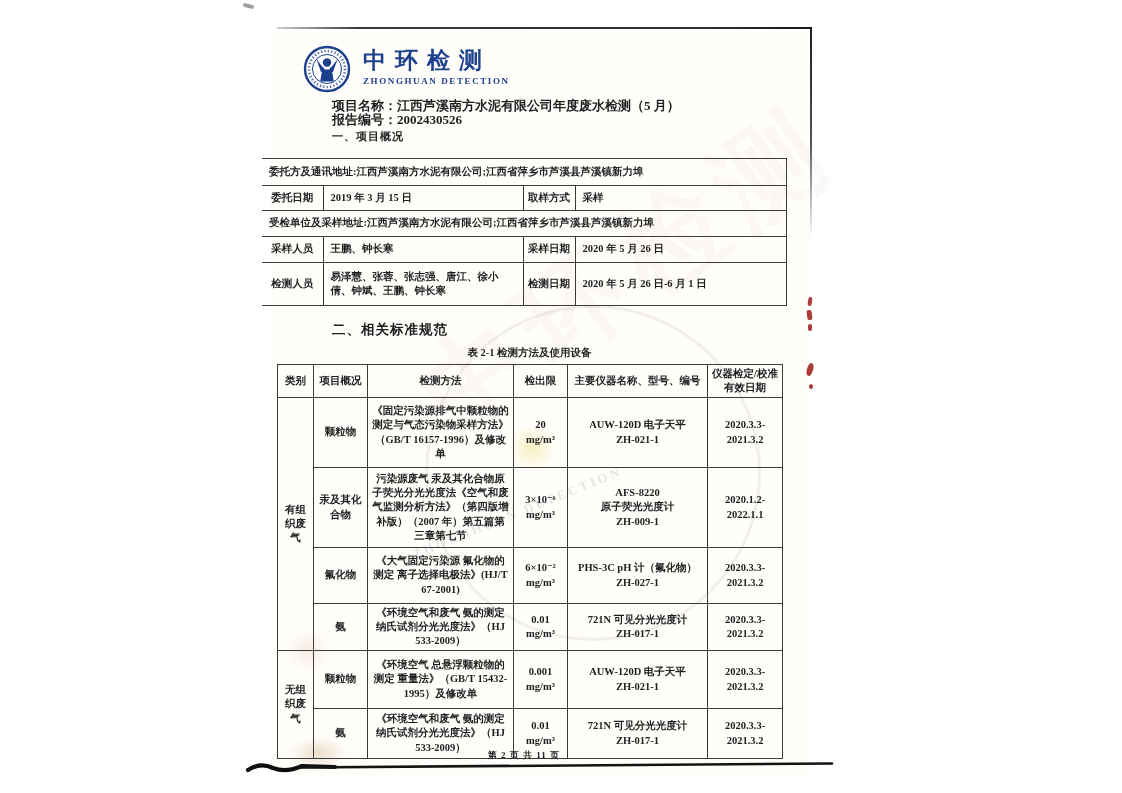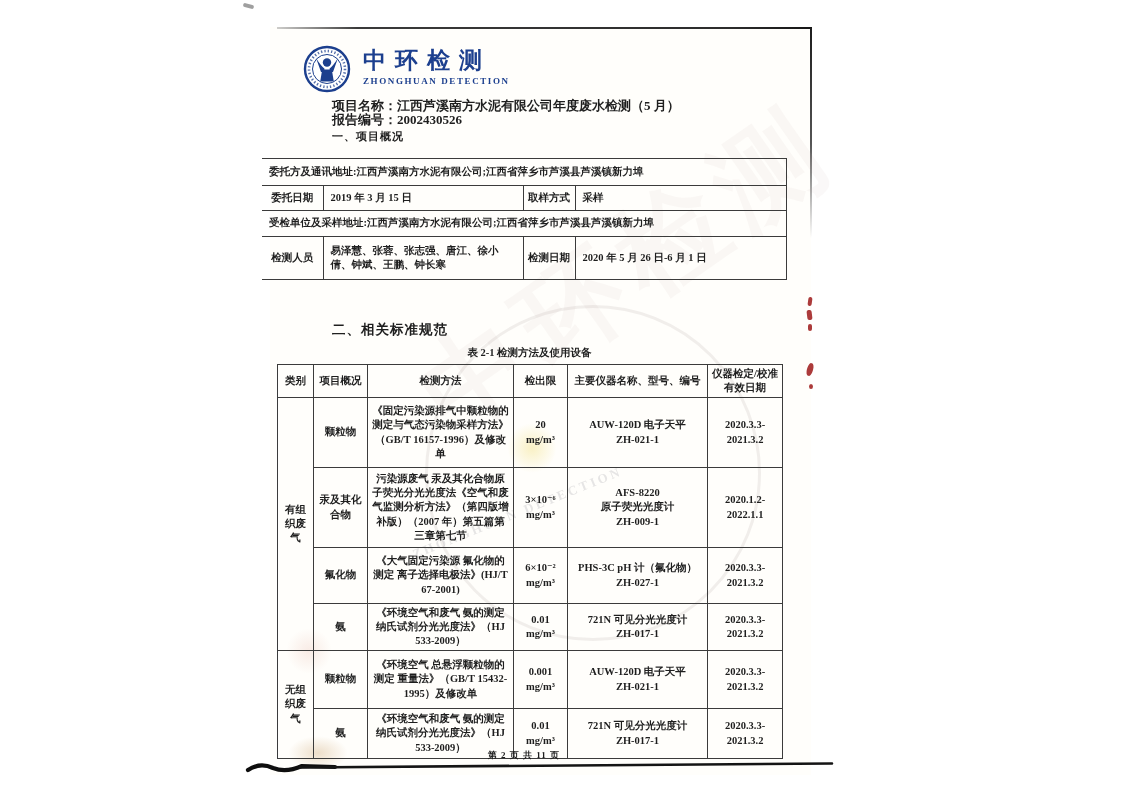--- a/index.html
+++ b/index.html
@@ -111,20 +111,26 @@
     <td colspan="4" class="cut val">委托方及通讯地址:江西芦溪南方水泥有限公司;江西省萍乡市芦溪县芦溪镇新力埠</td>
   </tr>
   <tr style="height:25px">
     <td class="cut lab">委托日期</td>
     <td class="val">2019 年 3 月 15 日</td>
     <td class="lab">取样方式</td>
     <td class="val">采样</td>
   </tr>
   <tr style="height:26px">
     <td colspan="4" class="cut val">受检单位及采样地址:江西芦溪南方水泥有限公司;江西省萍乡市芦溪县芦溪镇新力埠</td>
+  </tr>
+  <tr style="height:26px">
+    <td class="cut lab">采样人员</td>
+    <td class="val">王鹏、钟长寒</td>
+    <td class="lab">采样日期</td>
+    <td class="val">2020 年 5 月 26 日</td>
   </tr>
   <tr style="height:43px">
     <td class="cut lab">检测人员</td>
     <td class="val">易泽慧、张蓉、张志强、唐江、徐小倩、钟斌、王鹏、钟长寒</td>
     <td class="lab">检测日期</td>
     <td class="val">2020 年 5 月 26 日-6 月 1 日</td>
   </tr>
 </tbody>
   </table>
 

